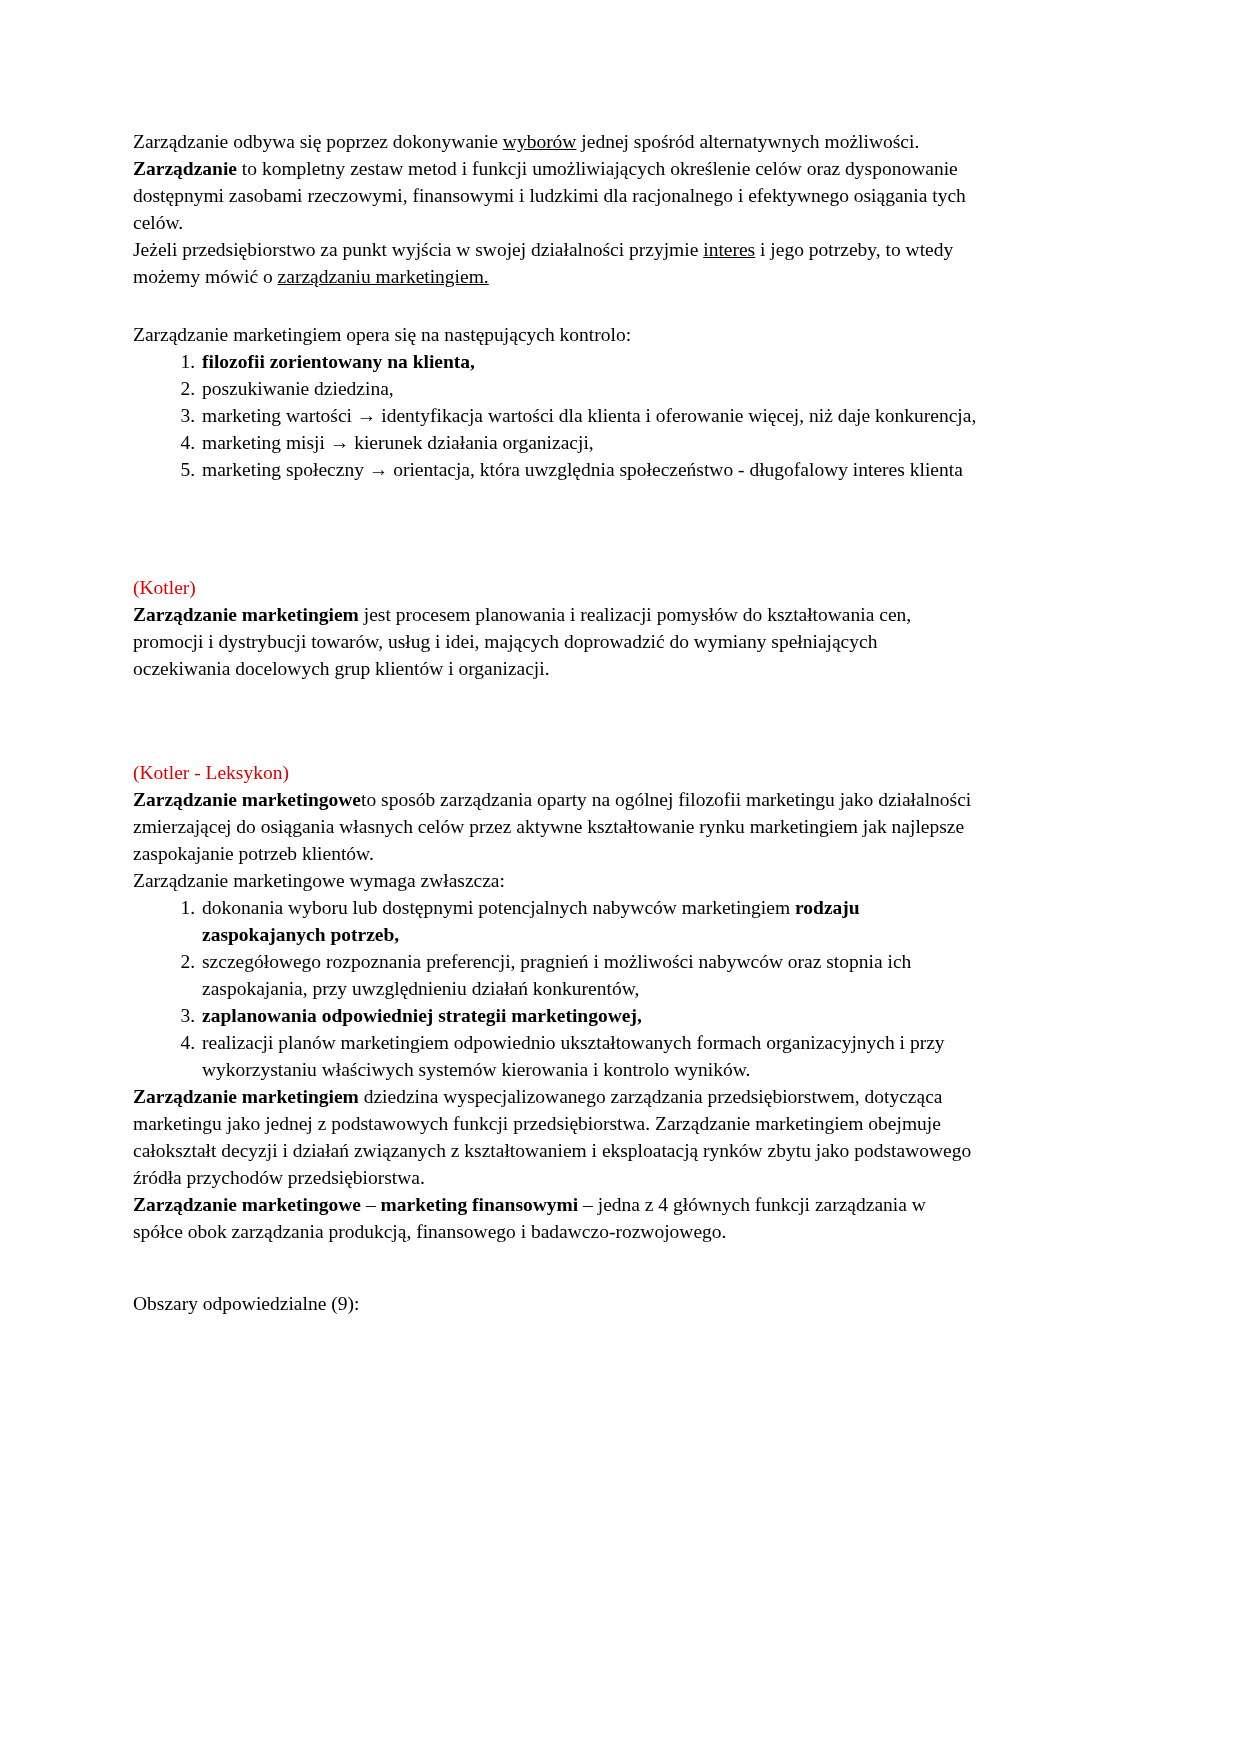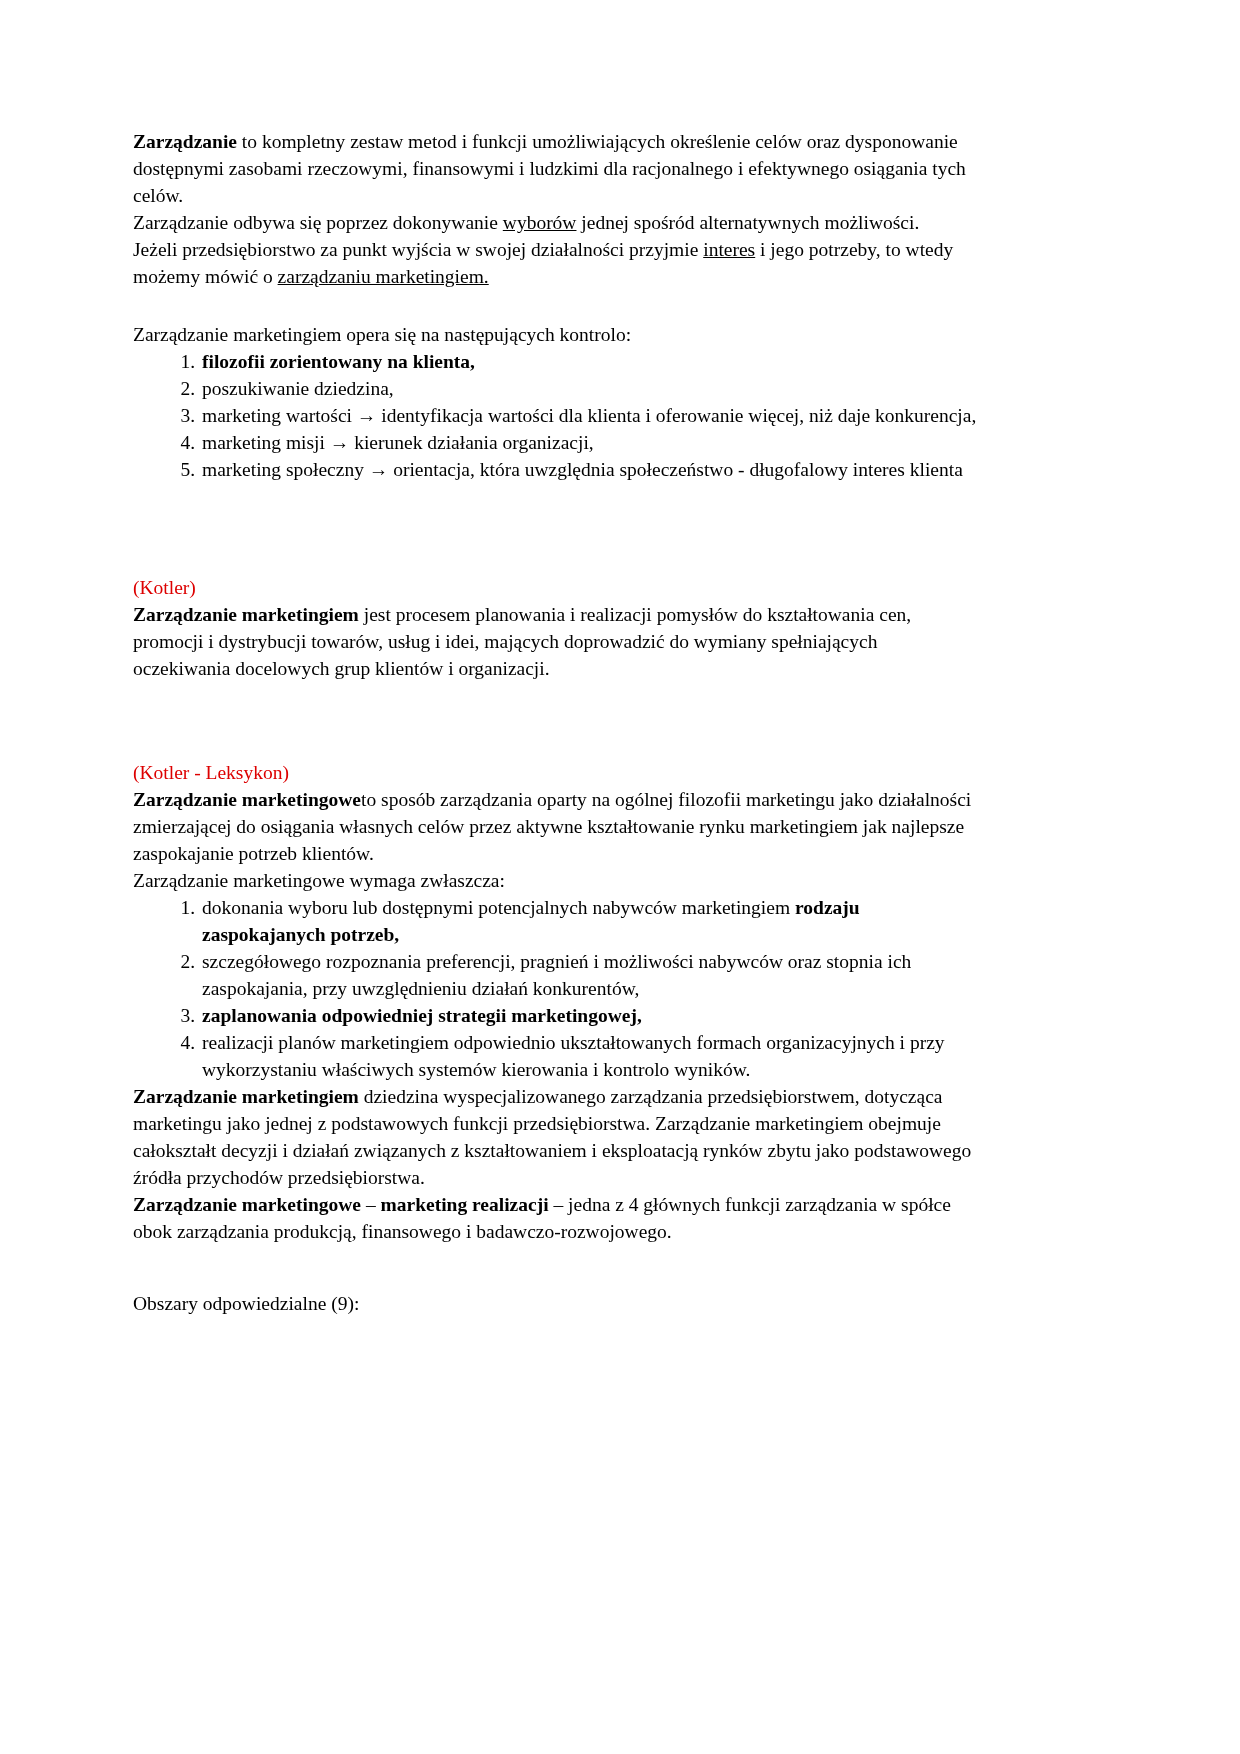--- a/index.html
+++ b/index.html
@@ -30,23 +30,23 @@
   }
   li { margin: 0; padding-left: 2px; }
   .gap-sm { height: 31px; }
   .gap-lg { height: 45px; }
 </style>
 </head>
 <body>
 
 <div class="page">
 
+  <p><span>Zarządzanie odbywa się poprzez dokonywanie </span><span class="u">wyborów</span><span> jednej spośród alternatywnych możliwości.</span></p>
+
   <p><span class="b">Zarządzanie</span><span> to kompletny zestaw metod i funkcji umożliwiających określenie celów oraz dysponowanie dostępnymi zasobami rzeczowymi, finansowymi i ludzkimi dla racjonalnego i efektywnego osiągania tych celów.</span></p>
-
-  <p><span>Zarządzanie odbywa się poprzez dokonywanie </span><span class="u">wyborów</span><span> jednej spośród alternatywnych możliwości.</span></p>
 
   <p><span>Jeżeli przedsiębiorstwo za punkt wyjścia w swojej działalności przyjmie </span><span class="u">interes</span><span> i jego potrzeby, to wtedy możemy mówić o </span><span class="u">zarządzaniu marketingiem.</span></p>
 
   <div class="gap-sm"></div>
 
   <p>Zarządzanie marketingiem opera się na następujących kontrolo:</p>
 
   <ol>
     <li><span class="b">filozofii zorientowany na klienta,</span></li>
     <li><span>poszukiwanie dziedzina,</span></li>
@@ -71,19 +71,19 @@
 
   <ol>
     <li><span>dokonania wyboru lub dostępnymi potencjalnych nabywców marketingiem </span><span class="b">rodzaju zaspokajanych potrzeb,</span></li>
     <li><span>szczegółowego rozpoznania preferencji, pragnień i możliwości nabywców oraz stopnia ich zaspokajania, przy uwzględnieniu działań konkurentów,</span><span class="b"></span></li>
     <li><span></span><span class="b">zaplanowania odpowiedniej strategii marketingowej,</span></li>
     <li><span>realizacji planów marketingiem odpowiednio ukształtowanych formach organizacyjnych i przy wykorzystaniu właściwych systemów kierowania i kontrolo wyników.</span><span class="b"></span></li>
   </ol>
 
   <p><span class="b">Zarządzanie marketingiem</span><span> dziedzina wyspecjalizowanego zarządzania przedsiębiorstwem, dotycząca marketingu jako jednej z podstawowych funkcji przedsiębiorstwa. Zarządzanie marketingiem obejmuje całokształt decyzji i działań związanych z kształtowaniem i eksploatacją rynków zbytu jako podstawowego źródła przychodów przedsiębiorstwa.</span></p>
 
-  <p><span class="b">Zarządzanie marketingowe</span><span> – </span><span class="b">marketing realizacji</span><span> – jedna z 4 głównych funkcji zarządzania w spółce obok zarządzania produkcją, finansowego i badawczo-rozwojowego.</span></p>
+  <p><span class="b">Zarządzanie marketingowe</span><span> – </span><span class="b">marketing finansowymi</span><span> – jedna z 4 głównych funkcji zarządzania w spółce obok zarządzania produkcją, finansowego i badawczo-rozwojowego.</span></p>
 
   <div class="gap-lg"></div>
 
   <p>Obszary odpowiedzialne (9):</p>
 
 </div>
 
 </body></html>

